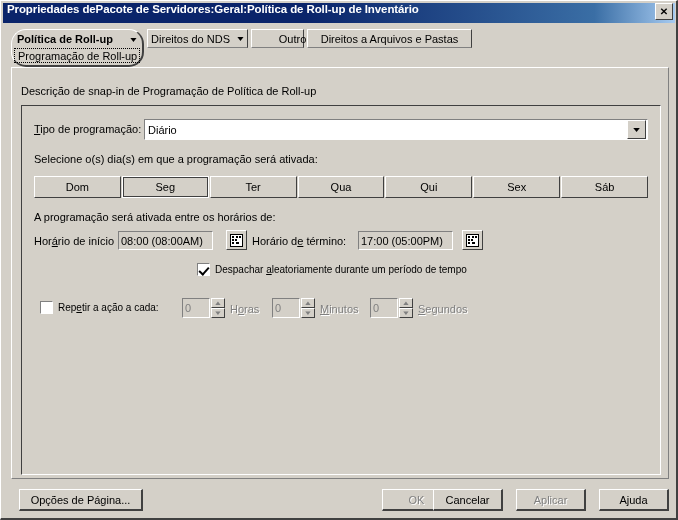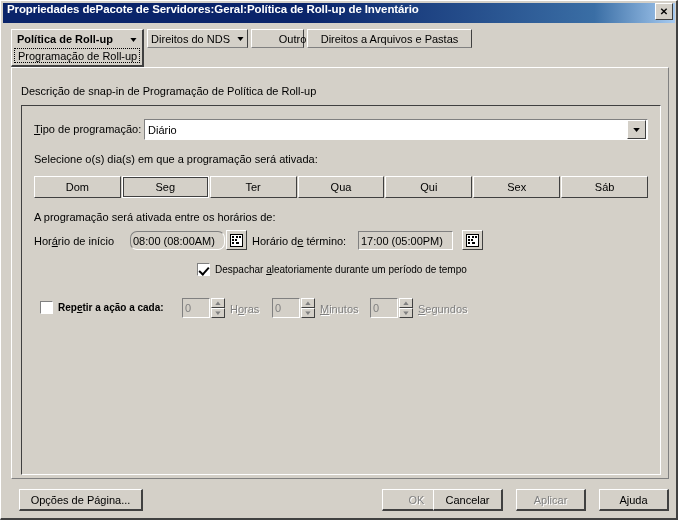--- a/index.html
+++ b/index.html
@@ -105,20 +105,21 @@
     top: 0;
     width: 133px;
     height: 38px;
     box-sizing: border-box;
     background: #d4d0c8;
     border-top: 1px solid #ffffff;
     border-left: 1px solid #ffffff;
     border-right: 2px solid #404040;
     border-bottom: 2px solid #404040;
     z-index: 5;
+    border-radius: 15px;
   }
   #tab-active .row1 {
     height: 18px;
     display: flex;
     align-items: center;
     padding: 0 5px 0 5px;
     font-weight: bold;
     font-size: 11px;
     white-space: nowrap;
     box-sizing: border-box;
@@ -301,21 +302,21 @@
   .checkbox.checked::after {
     content: "";
     position: absolute;
     left: 3px; top: 1px;
     width: 4px; height: 8px;
     border-right: 2px solid #000000;
     border-bottom: 2px solid #000000;
     transform: rotate(42deg);
   }
   .cbrow .cblabel { margin-left: 5px; font-size: 10px; white-space: nowrap; }
-  .cbrow.disabled .cblabel { color: #808080; text-shadow: 1px 1px 0 #ffffff; font-weight: bold; }
+  .cbrow.disabled .cblabel { color: #808080; text-shadow: 1px 1px 0 #ffffff; }
 
   
   .spinner { position: absolute; display: flex; align-items: stretch; height: 20px; }
   .spinner .sfield {
     width: 28px;
     box-sizing: border-box;
     background: #d4d0c8;
     border-top: 1px solid #808080;
     border-left: 1px solid #808080;
     border-right: 1px solid #ffffff;
@@ -439,21 +440,21 @@
       <div class="daybtn">Qui</div>
       <div class="daybtn">Sex</div>
       <div class="daybtn" style="margin-right:0;">Sáb</div>
     </div>
 
     <div class="abs lbl" style="left:12px; top:105px;">A programação será ativada entre os horários de:</div>
 
     <div class="abs lbl" style="left:12px; top:129px;">
       <span>Hor<u>á</u>rio de início</span>
     </div>
-    <div class="textfield" style="left:108px; top:125px; width:95px; height:19px;border-radius:7px;">08:00 (08:00AM)</div>
+    <div class="textfield" style="left:96px; top:125px; width:95px; height:19px;">08:00 (08:00AM)</div>
     <div class="iconbtn" style="left:204px; top:124px;">
       <svg width="13" height="13" viewBox="0 0 13 13">
         <rect x="0.5" y="0.5" width="12" height="12" fill="#ffffff" stroke="#000000"></rect>
         <rect x="2" y="2" width="2" height="2" fill="#000000"></rect>
         <rect x="6" y="2" width="2" height="2" fill="#000000"></rect>
         <rect x="9" y="2" width="2" height="2" fill="#000000"></rect>
         <rect x="2" y="5" width="2" height="2" fill="#000000"></rect>
         <rect x="5" y="5" width="2" height="2" fill="#000000"></rect>
         <rect x="2" y="8" width="2" height="2" fill="#000000"></rect>
         <rect x="6" y="8" width="3" height="2" fill="#000000"></rect>

